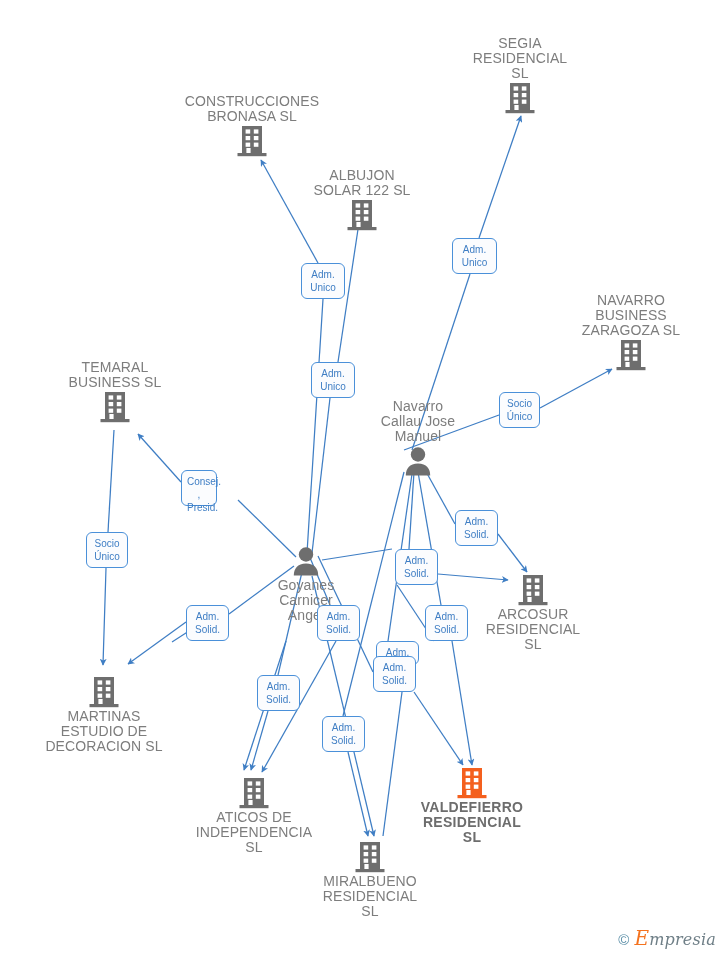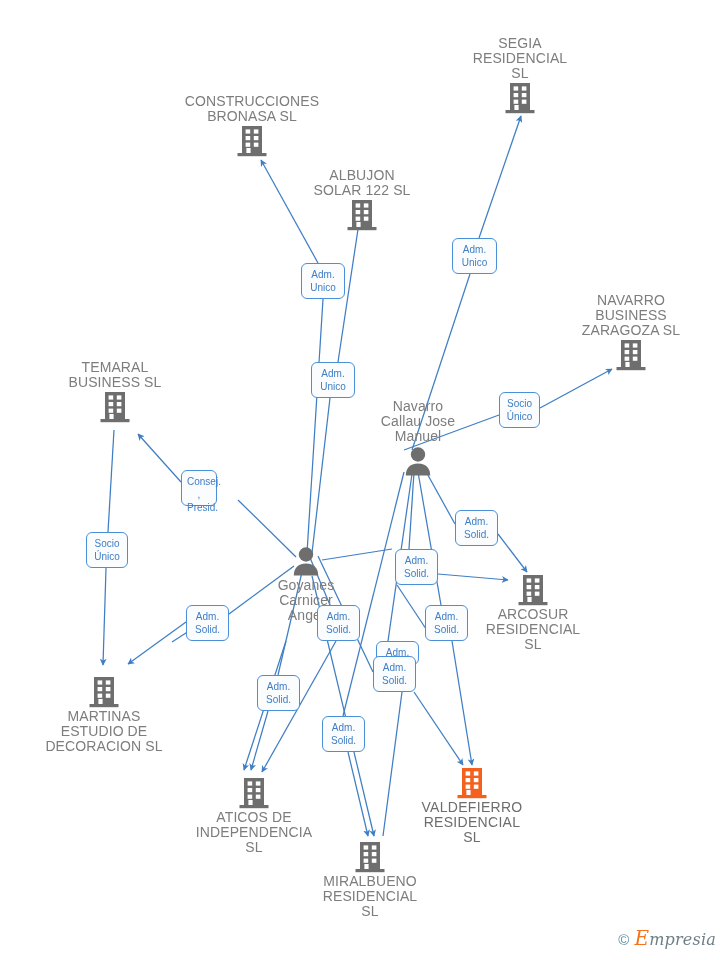--- a/index.html
+++ b/index.html
@@ -47,21 +47,21 @@
     line-height: 15px;
     color: #7a7a7a;
     letter-spacing: 0.1px;
     white-space: pre-line;
     margin-top: 1px;
   }
   .node.company .caption { color: #7d7d7d; }
   .node.person  .caption { color: #7d7d7d; }
   .node.focus .caption {
     color: #6d6d6d;
-    font-weight: normal;
+    font-weight: bold;
     letter-spacing: 0.3px;
   }
   .node.above .caption { margin: 0 0 1px 0; }
 
   .edge-label {
     position: absolute;
     box-sizing: border-box;
     background: #fbfcfe;
     border: 1.4px solid #4a90d9;
     border-radius: 6px;

